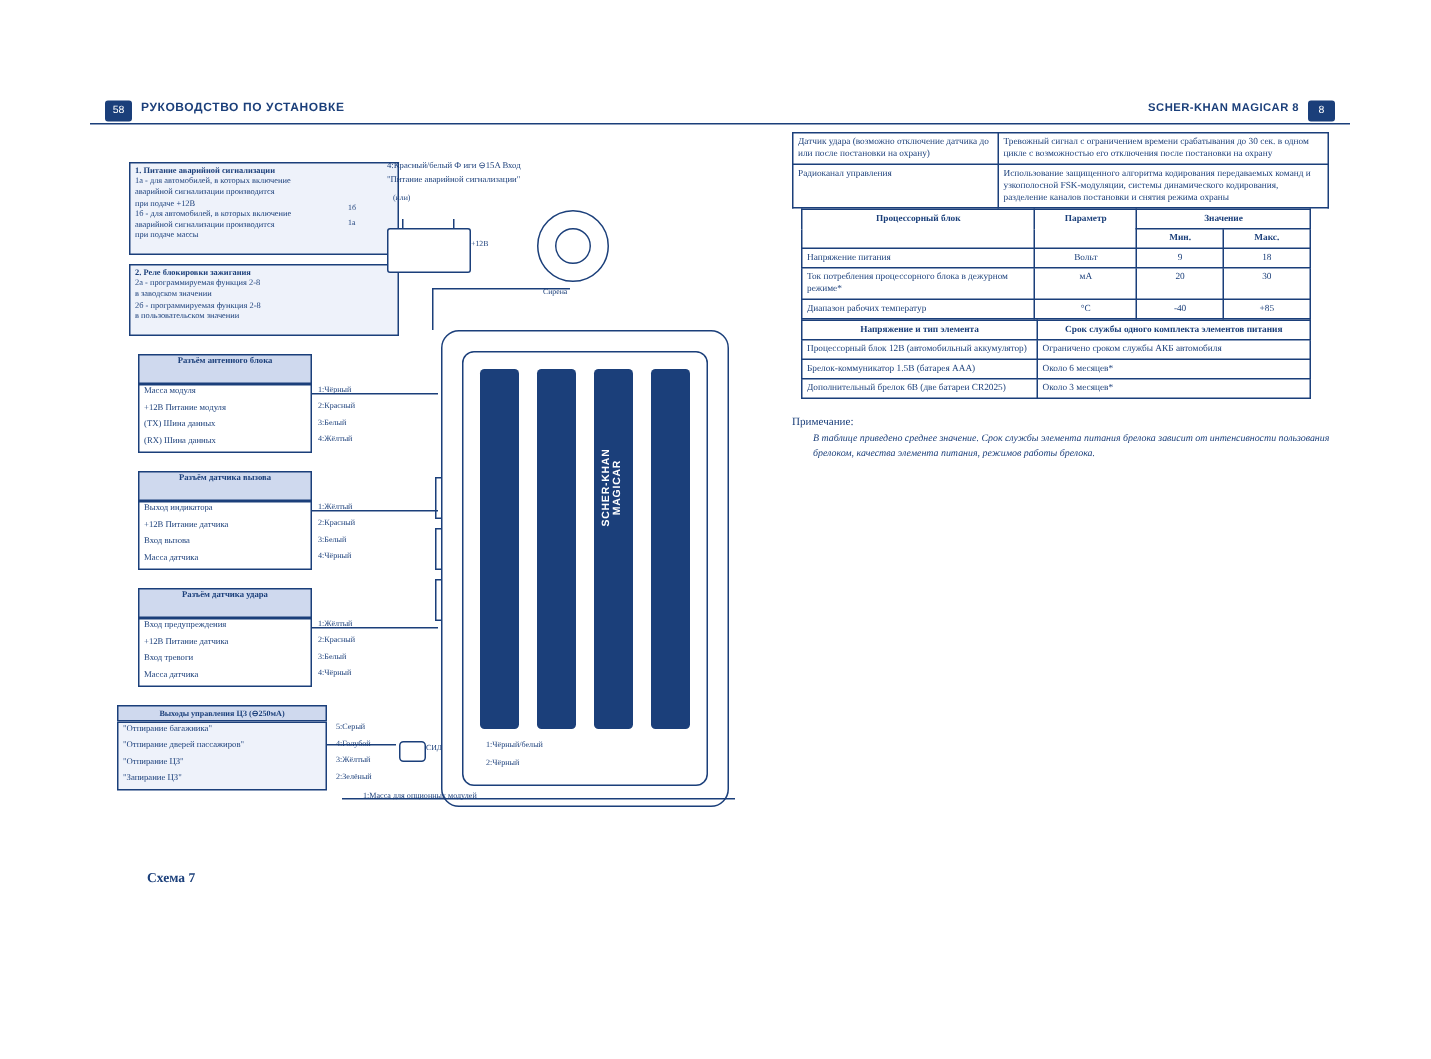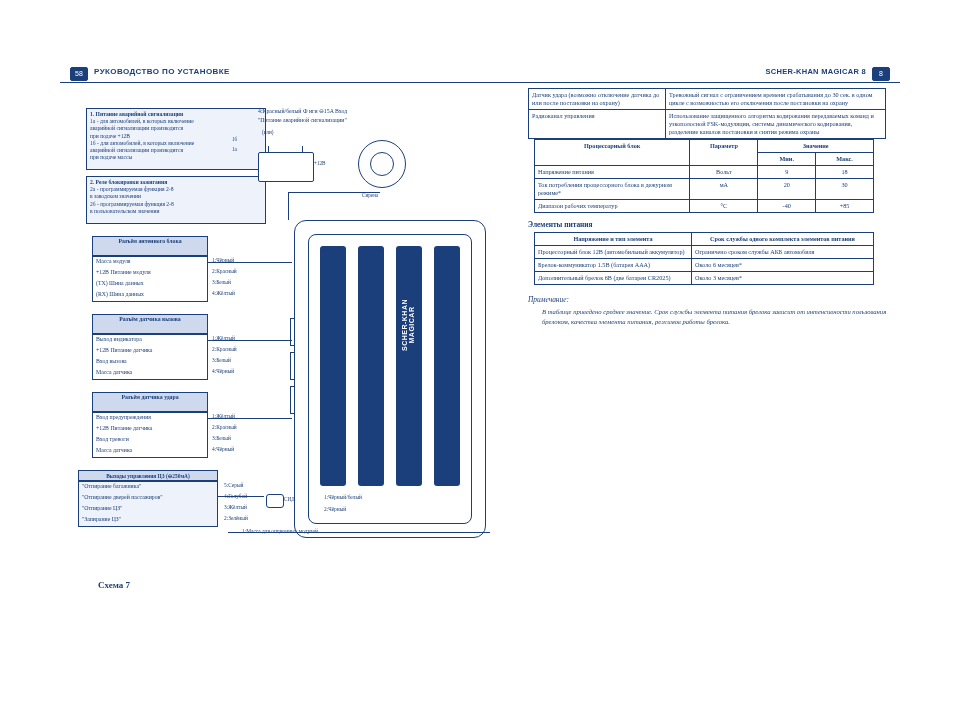--- a/index.html
+++ b/index.html
@@ -52,21 +52,21 @@
 
   .scheme-cap{position:absolute;left:98px;top:580px;font-size:9px;font-weight:bold;
               font-family:"Liberation Serif",serif;}
 
   
   #right{position:absolute;left:528px;top:88px;width:360px;}
   table.tbl{border-collapse:collapse;width:358px;font-size:6.2px;line-height:8px;color:#1b3f7a;}
   table.tbl td,table.tbl th{border:1px solid #1b3f7a;padding:2px 3px;vertical-align:top;text-align:left;font-weight:normal;}
   table.tbl th{text-align:center;font-weight:bold;}
   .sect-title{font-size:7.4px;font-weight:bold;margin:7px 0 3px 0;font-family:"Liberation Serif",serif;}
-  .note-title{font-size:7.4px;font-style:italic;margin:10px 0 3px 0;}
+  .note-title{font-size:7.4px;margin:10px 0 3px 0;}
   .note-body{font-size:6.6px;line-height:10px;font-style:italic;padding-left:14px;}
   .c{text-align:center !important;}
 </style>
 </head>
 <body>
 
 <div id="page">
 
   <div class="hdr">
     <div class="pagebox left">58</div>
@@ -231,21 +231,20 @@
       </tr>
       <tr>
         <td>Диапазон рабочих температур</td>
         <td class="c">°С</td>
         <td class="c">-40</td>
         <td class="c">+85</td>
       </tr>
     </tbody>
       </table>
 
-    <div class="sect-title">Элементы питания</div>
 
     <table class="tbl" style="width:340px;margin-left:6px;">
       <tbody>
           <tr>
         <th style="width:150px;">Напряжение и тип элемента</th>
         <th>Срок службы одного комплекта элементов питания</th>
       </tr>
       <tr>
         <td>Процессорный блок 12В (автомобильный аккумулятор)</td>
         <td>Ограничено сроком службы АКБ автомобиля</td>

